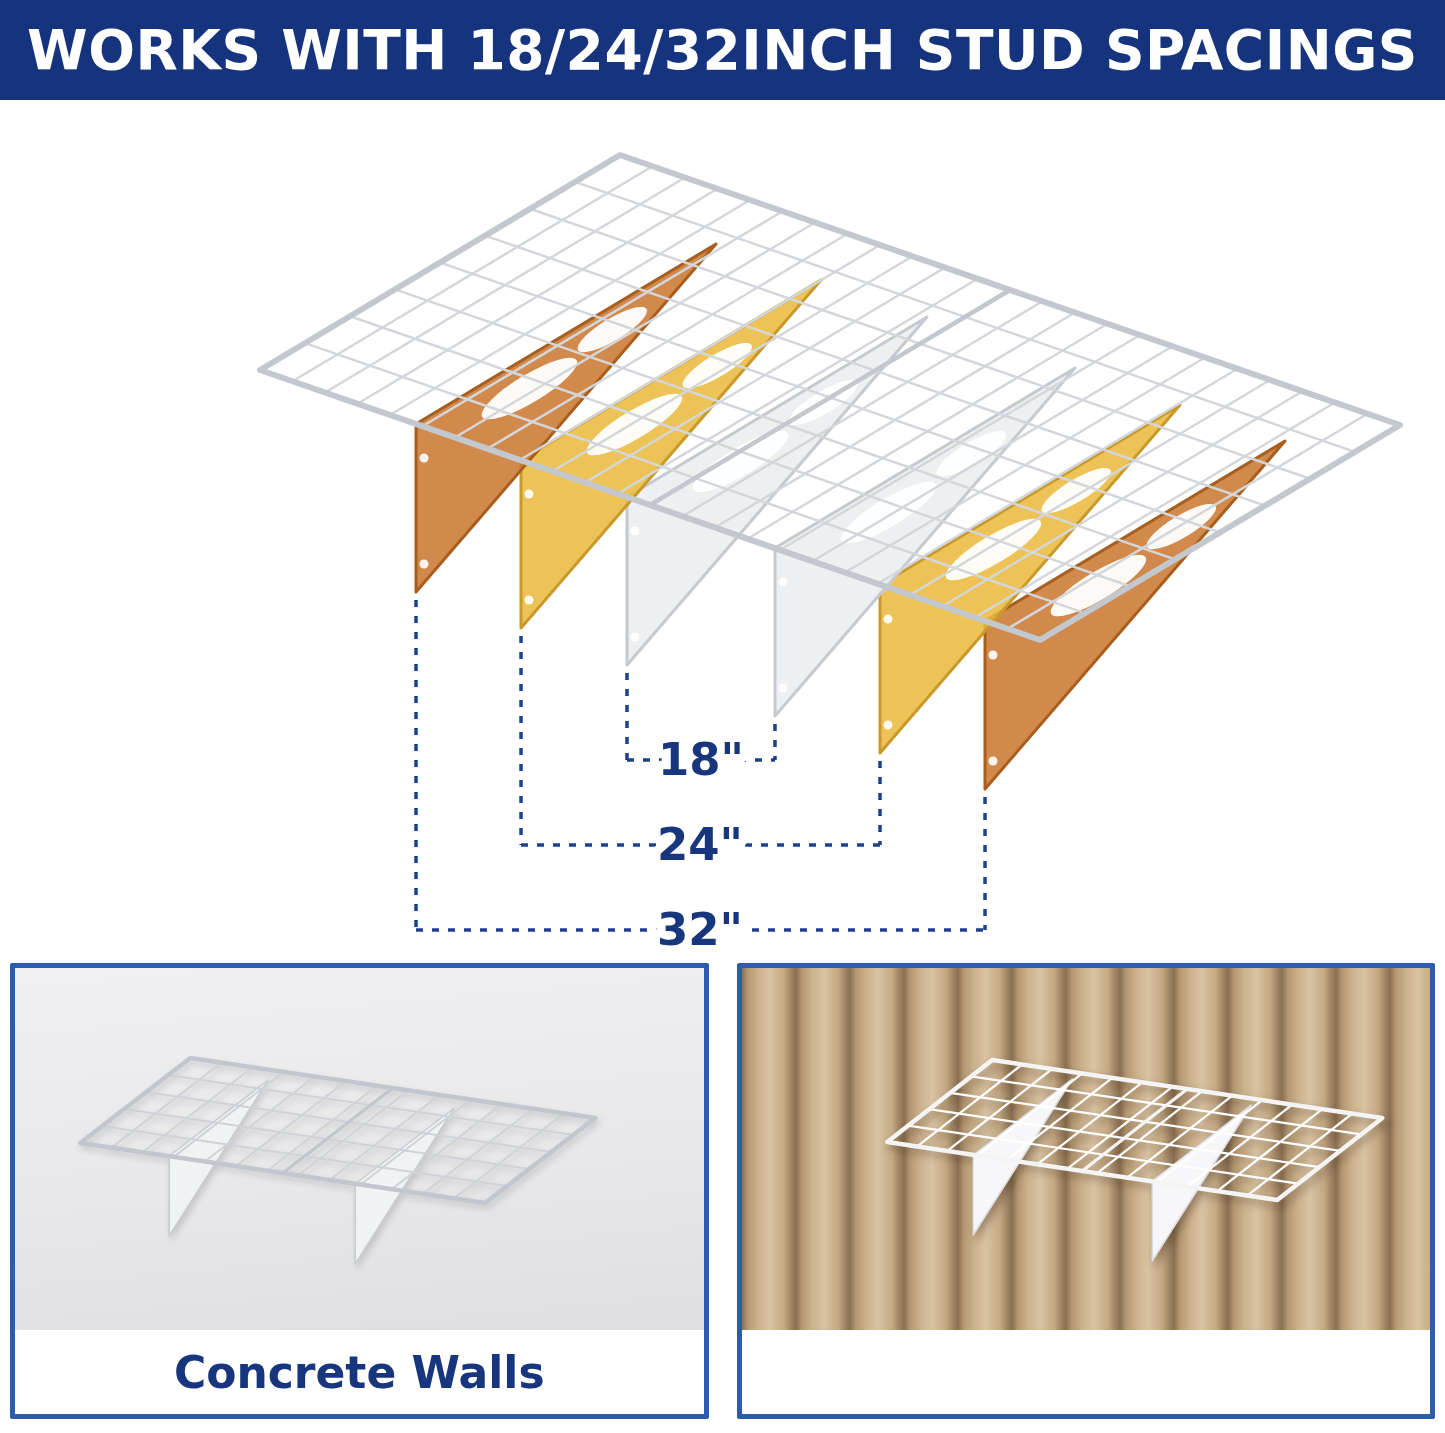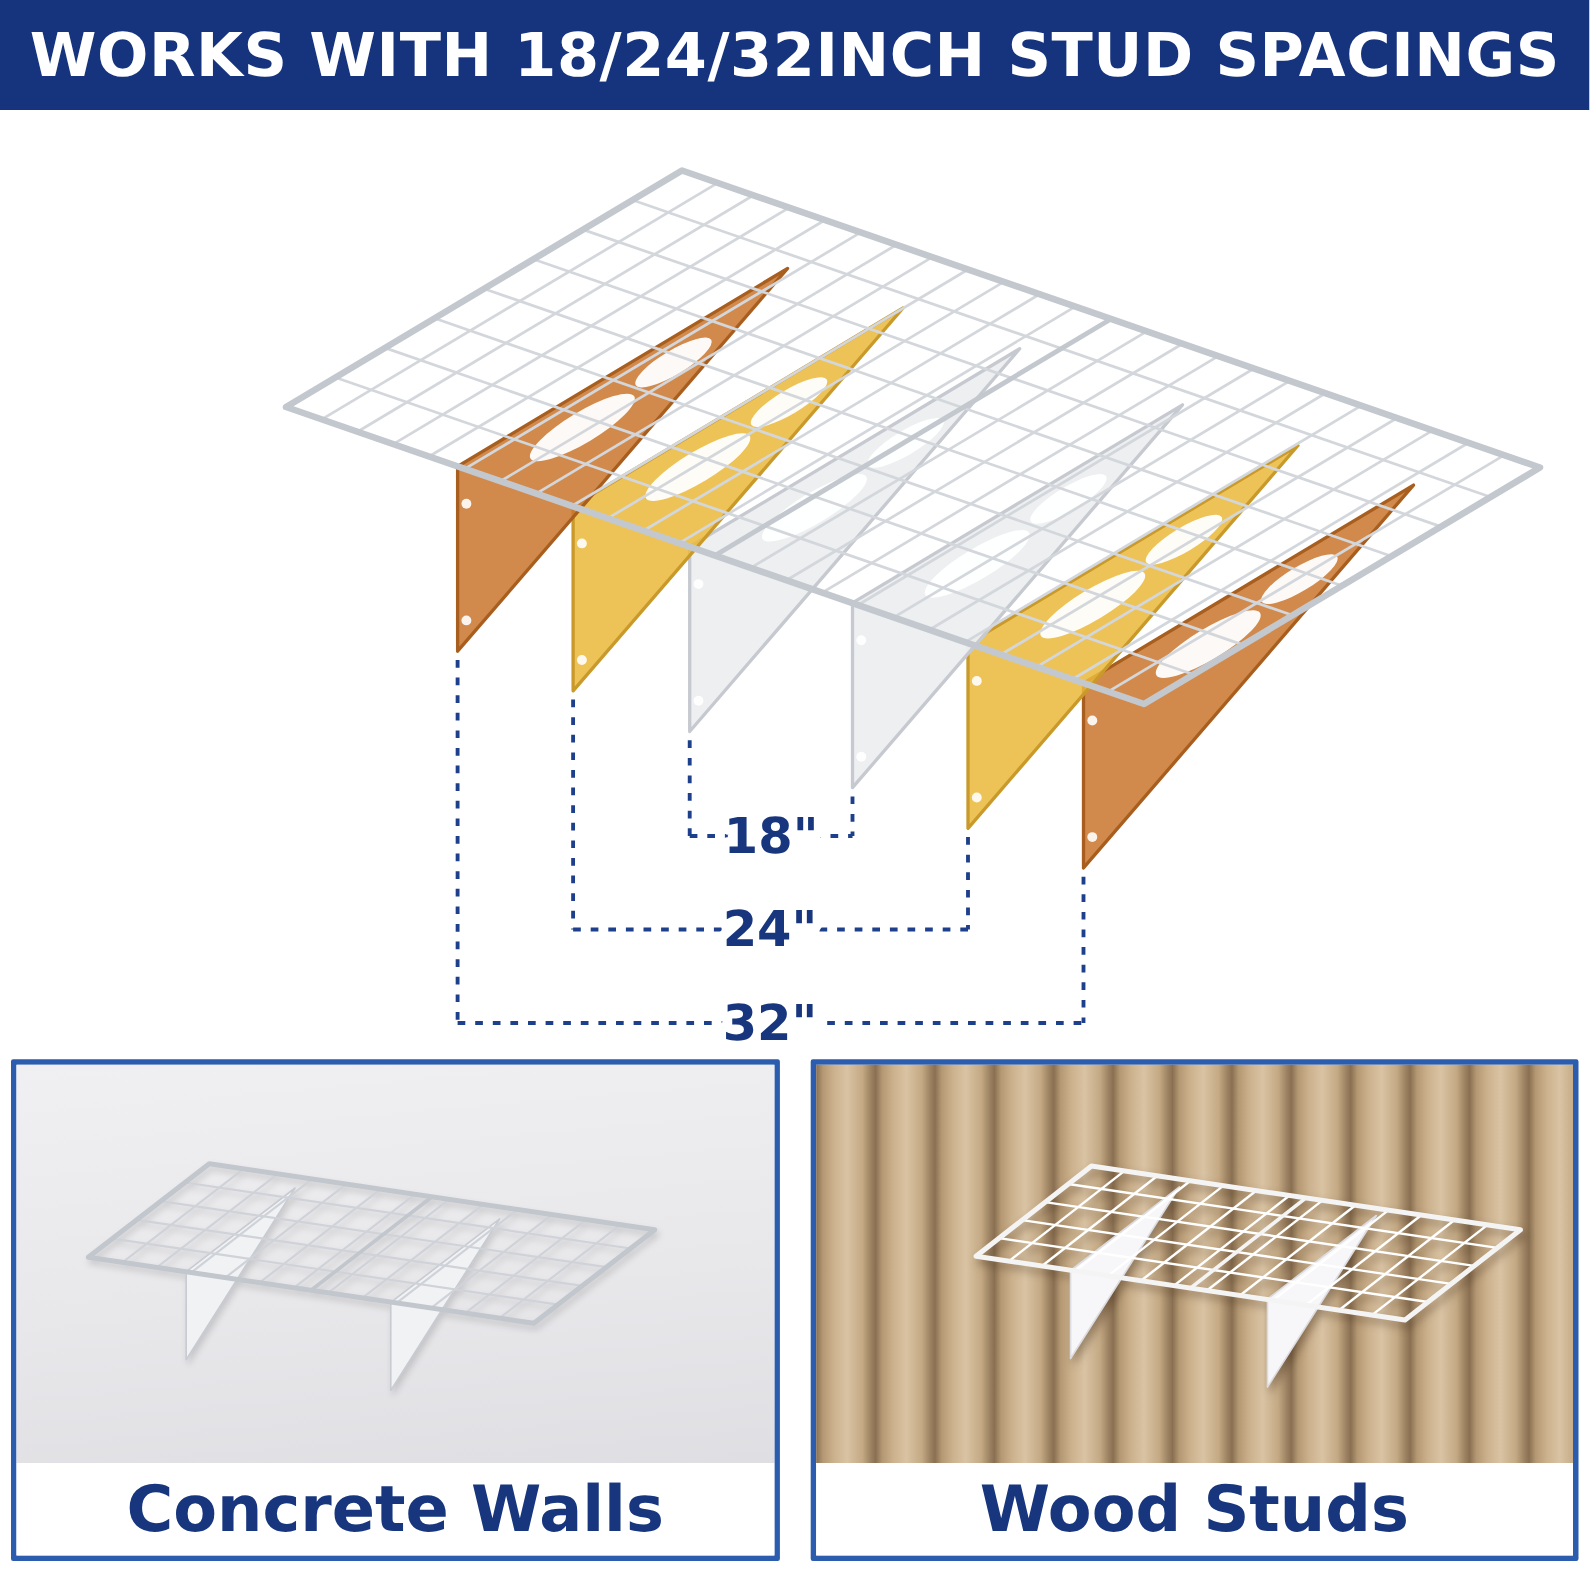--- a/index.html
+++ b/index.html
@@ -39,21 +39,21 @@
   }
   .panel-art.concrete svg { filter:drop-shadow(2px 4px 3px rgba(0,0,0,0.14)); }
   .panel-art.wood {
     background:repeating-linear-gradient(90deg,
       #8a7052 0px,#b49873 6px,#ccb18d 16px,#d9c3a3 28px,
       #c4a984 42px,#9c8161 50px,#8a7052 54px);
   }
   .panel-art.wood svg { filter:drop-shadow(3px 5px 4px rgba(55,35,15,0.38)); }
   .panel figcaption {
     height:84px; display:flex; align-items:center; justify-content:center;
-    font-size:58px; font-weight:bold; color:var(--navy,#17367d); background:#ffffff;
+    font-size:44px; font-weight:bold; color:var(--navy,#17367d); background:#ffffff;
   }
 </style>
 </head>
 <body>
 
 <div class="page">
 
   <header class="banner">
     <h1>WORKS WITH 18/24/32INCH STUD SPACINGS</h1>
   </header>
@@ -226,17 +226,16 @@
               <line x1="490" y1="127.6923076923077" x2="385" y2="209.69230769230768" stroke="#ffffff" stroke-width="2.2"></line>
               <line x1="520" y1="132.15384615384616" x2="415" y2="214.15384615384616" stroke="#ffffff" stroke-width="2.2"></line>
               <line x1="550" y1="136.6153846153846" x2="445" y2="218.6153846153846" stroke="#ffffff" stroke-width="2.2"></line>
               <line x1="580" y1="141.07692307692307" x2="475" y2="223.07692307692307" stroke="#ffffff" stroke-width="2.2"></line>
               <line x1="610" y1="145.53846153846155" x2="505" y2="227.53846153846155" stroke="#ffffff" stroke-width="2.2"></line>
               <line x1="445" y1="121" x2="340" y2="203" stroke="#f4f4f4" stroke-width="3.375"></line>
               <path d="M 250,92 L 640,150 L 535,232 L 145,174 Z" fill="none" stroke="#f4f4f4" stroke-width="4.5" stroke-linejoin="round"></path>
             </g>
         </svg>
       </div>
-      <figcaption>Wood Studs</figcaption>
     </figure>
 
   </section>
 </div>
 
 </body></html>

